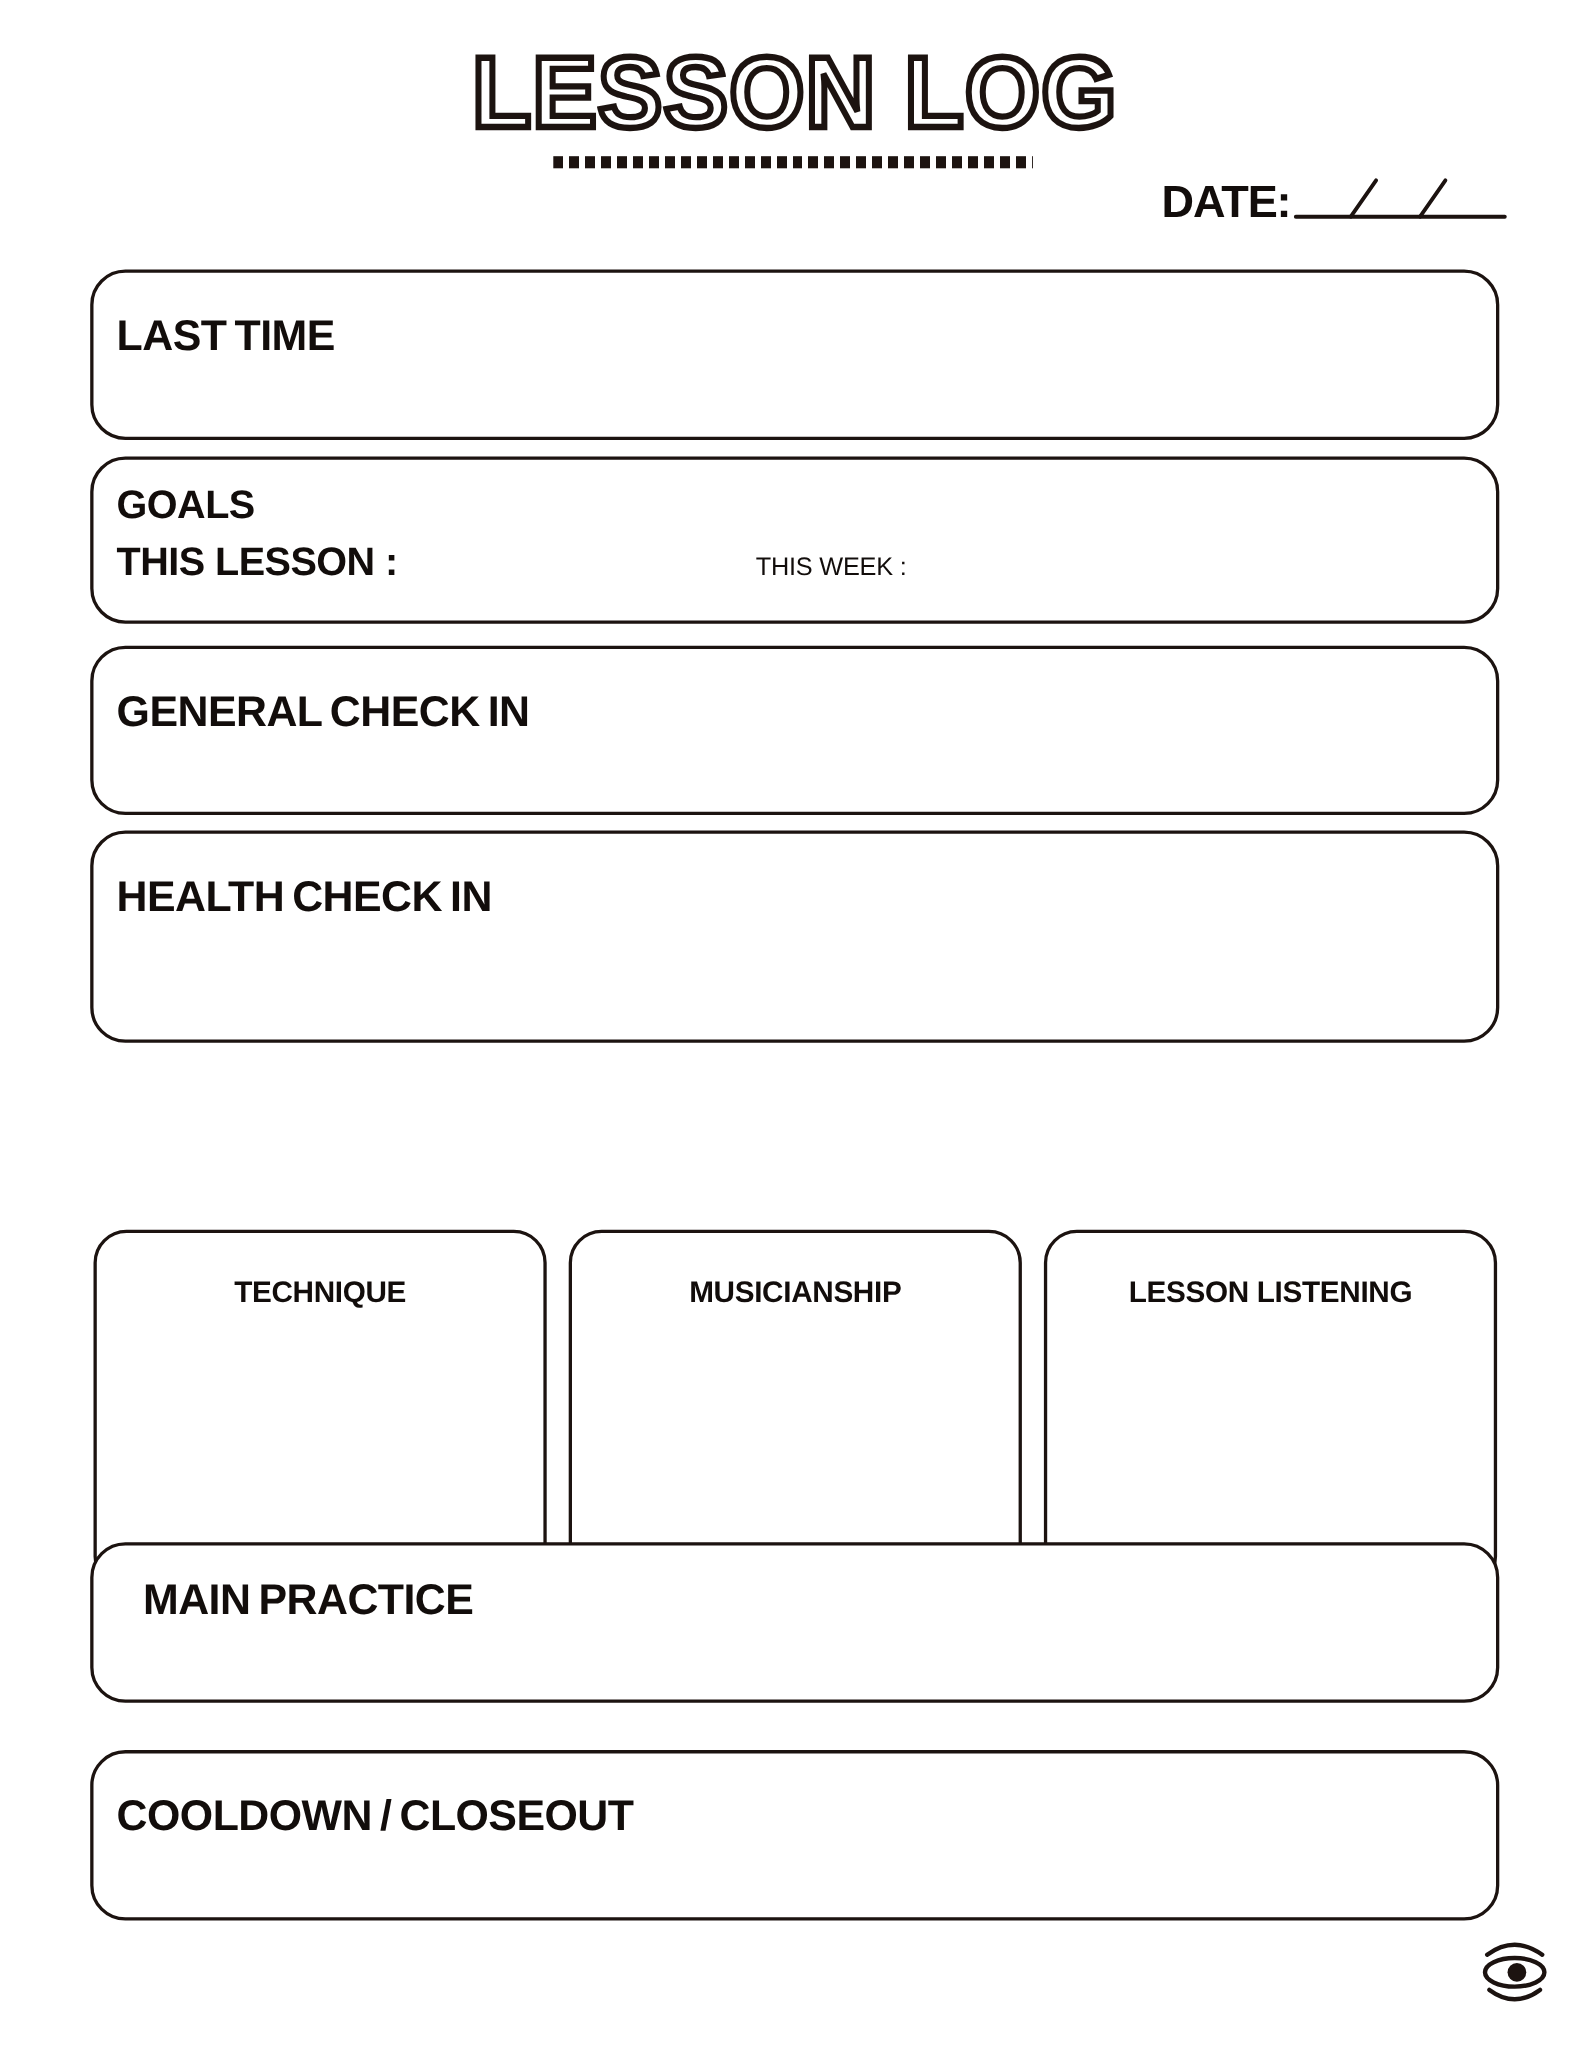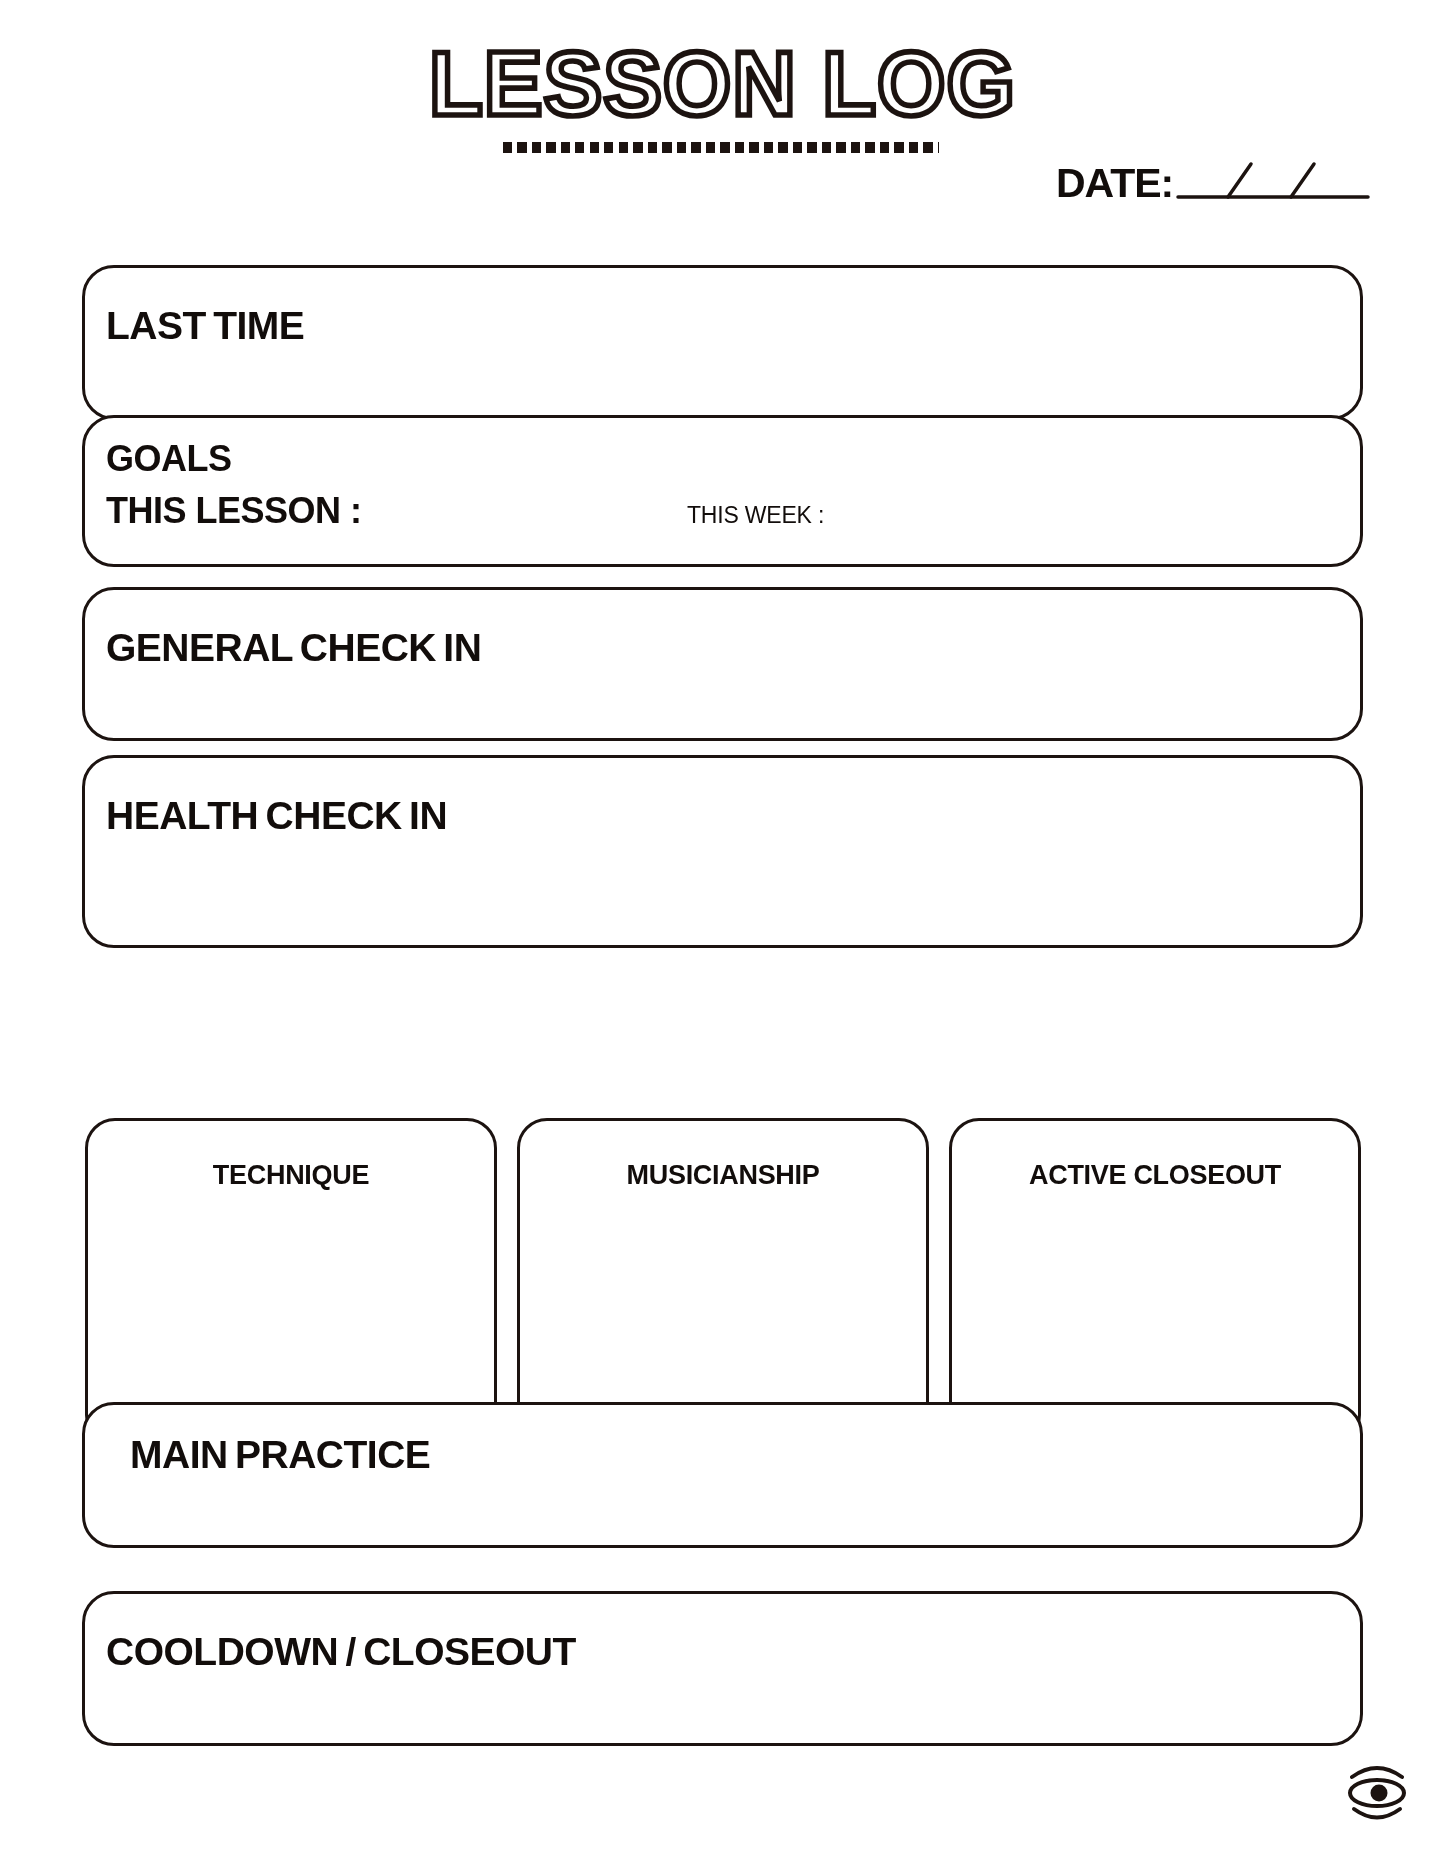--- a/index.html
+++ b/index.html
@@ -138,21 +138,21 @@
   </div>
   <div class="title-dots"></div>
 
   <div class="date-label">DATE:</div>
   <svg class="date-line-svg" width="194" height="44" viewBox="0 0 194 44">
     <line x1="2" y1="39" x2="192" y2="39" stroke="#1c1310" stroke-width="3.5" stroke-linecap="round"></line>
     <line x1="52" y1="39" x2="75" y2="6" stroke="#1c1310" stroke-width="3.5" stroke-linecap="round"></line>
     <line x1="115" y1="39" x2="138" y2="6" stroke="#1c1310" stroke-width="3.5" stroke-linecap="round"></line>
   </svg>
 
-  <div class="box" style="top:245px;height:155px;margin-top:20px;">
+  <div class="box" style="top:245px;height:155px;">
     <div class="box-label">LAST TIME</div>
     <div class="write-area"></div>
   </div>
 
   <div class="box" style="top:415px;height:152px;">
     <div class="box-label" style="top:20px;font-size:36px;">GOALS</div>
     <div class="goals-sub-lesson">THIS LESSON :</div>
     <div class="goals-sub-week">THIS WEEK :</div>
     <div class="write-area" style="top:110px;"></div>
   </div>
@@ -170,21 +170,21 @@
 
   <div class="small-box" style="left:85px;">
     <div class="small-box-label">TECHNIQUE</div>
     <div class="small-write-area"></div>
   </div>
   <div class="small-box" style="left:517px;">
     <div class="small-box-label">MUSICIANSHIP</div>
     <div class="small-write-area"></div>
   </div>
   <div class="small-box" style="left:949px;">
-    <div class="small-box-label">ACTIVE CLOSEOUT</div>
+    <div class="small-box-label">LESSON LISTENING</div>
     <div class="small-write-area"></div>
   </div>
 
   <div class="box" style="top:1402px;height:146px;">
     <div class="box-label" style="top:28px;margin-left:24px;">MAIN PRACTICE</div>
     <div class="write-area"></div>
   </div>
 
   <div class="box" style="top:1567px;height:155px;margin-top:24px;">
     <div class="box-label">COOLDOWN / CLOSEOUT</div>

